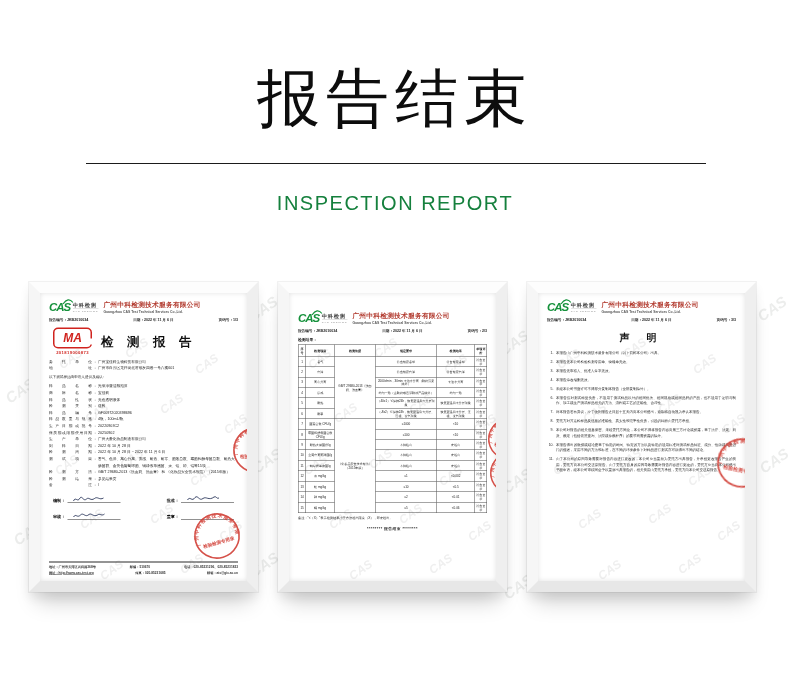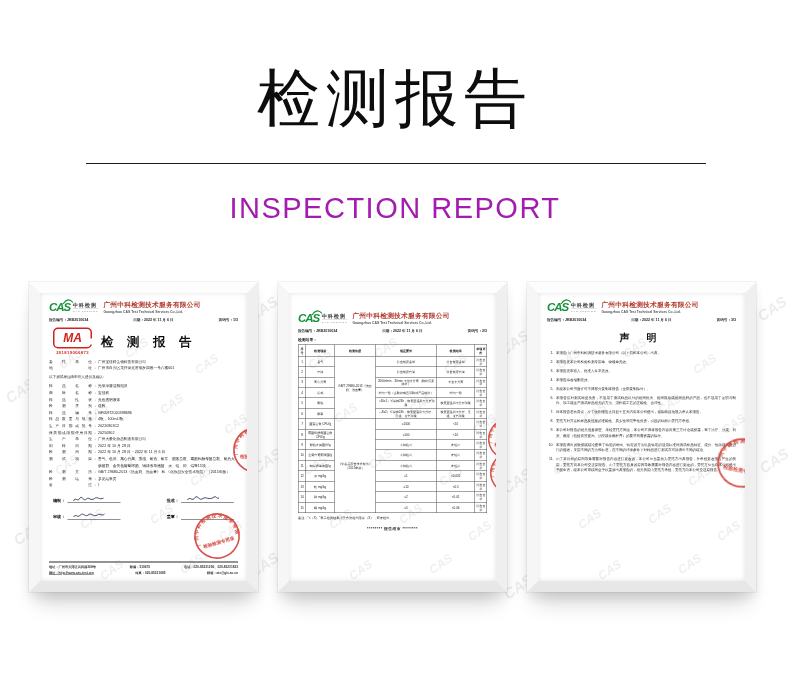--- a/index.html
+++ b/index.html
@@ -6,21 +6,21 @@
   body{
     width:790px;height:678px;position:relative;overflow:hidden;
     background:#ffffff;font-family:"Liberation Sans",sans-serif;
     -webkit-font-smoothing:antialiased;
   }
   
   .page-title{position:absolute;top:56px;left:0;width:790px;text-align:center;
     font-size:63px;font-weight:500;color:#0d0d0d;letter-spacing:6px;}
   .page-divider{position:absolute;top:163px;left:86px;width:620px;border-top:1.6px solid #1b1b1b;}
   .page-sub{position:absolute;top:192px;left:0;width:790px;text-align:center;
-    font-size:29px;font-weight:500;color:#a21caf;letter-spacing:1.5px;}
+    font-size:20px;font-weight:500;color:#15803d;letter-spacing:1.5px;}
   
   .wm{position:absolute;font-weight:700;font-style:italic;font-size:24px;
     color:rgba(120,126,120,0.12);transform:rotate(-35deg);pointer-events:none;white-space:nowrap;}
   .wm-page{font-size:15px;color:rgba(120,126,120,0.14);}
   
   .frame{position:absolute;top:282px;width:229px;height:310px;box-sizing:border-box;
     border:11px solid;border-color:#fdfdfd #efefef #e7e7e7 #f6f6f6;background:#fff;
     box-shadow:0 0 0 1px rgba(0,0,0,0.05),0 18px 20px -8px rgba(0,0,0,0.18),0 6px 10px rgba(0,0,0,0.07);}
   #frame-1{left:29px;}#frame-2{left:278px;}#frame-3{left:527px;}
   .paper{position:absolute;inset:0;background:#fff;overflow:hidden;
@@ -110,21 +110,21 @@
       </g>
     <g id="sig-2">
         <path d="M3 10 C8 1 12 15 18 5 C24 -1 26 13 34 7 C40 2 46 12 56 4 C60 1 62 9 66 6" fill="none" stroke="#1d2b52" stroke-width="1.7"></path>
       </g>
     <g id="sig-3">
         <path d="M2 11 C7 3 9 14 16 7 C22 1 25 13 33 6 C38 2 42 12 50 7 C55 3 58 10 64 5" fill="none" stroke="#1d2b52" stroke-width="1.7"></path>
       </g>
   </defs>
 </svg>
 
-<div class="page-title">检测报告</div>
+<div class="page-title">报告结束</div>
 <div class="page-divider"></div>
 <div class="page-sub">INSPECTION REPORT</div>
 
 <div id="wm-page-layer">
     <span class="wm wm-page" style="left: 247px; top: 300px;">CAS</span>
     <span class="wm wm-page" style="left: 498px; top: 334px;">CAS</span>
     <span class="wm wm-page" style="left: 756px; top: 300px;">CAS</span>
     <span class="wm wm-page" style="left: 4px; top: 382px;">CAS</span>
     <span class="wm wm-page" style="left: 251px; top: 452px;">CAS</span>
     <span class="wm wm-page" style="left: 501px; top: 472px;">CAS</span>

